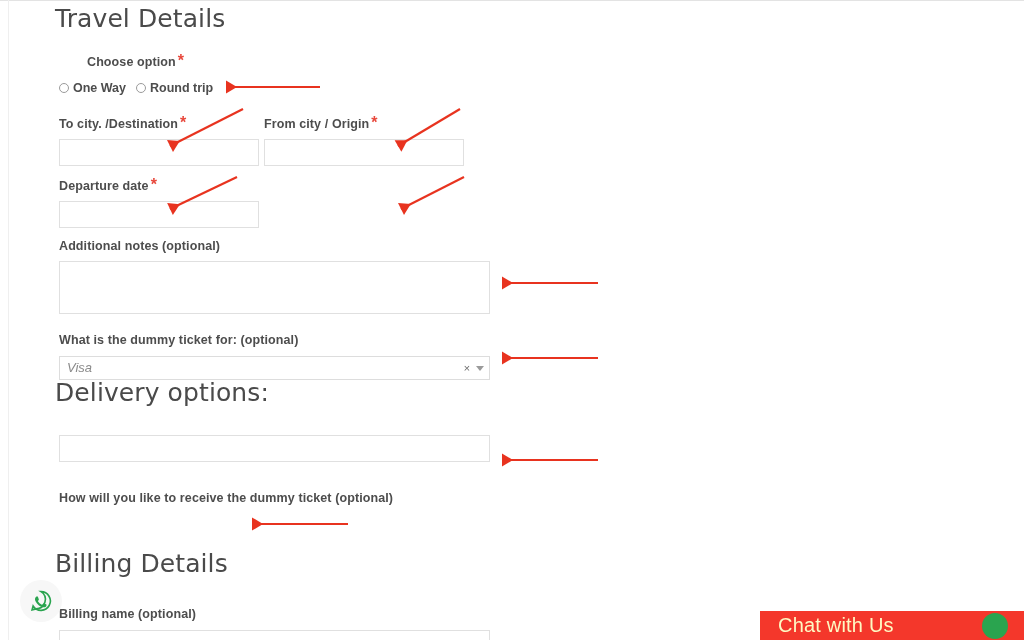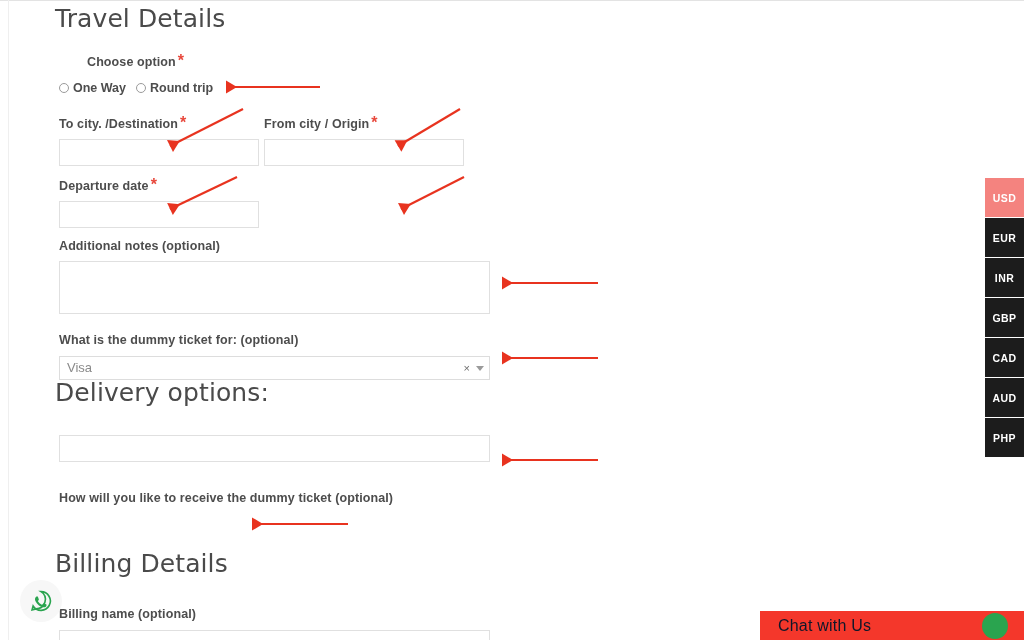--- a/index.html
+++ b/index.html
@@ -91,21 +91,21 @@
     padding: 5px 7px;
     resize: none;
     outline: none;
   }
 
   .select-box {
     position: relative;
     width: 431px; height: 24px;
     border: 1px solid #ddd;
     background: #fff;
-    display: flex; align-items: center;
+    display: flex; align-items: center; font-style: italic;
   }
   .select-value {
     font-size: 13px; color: #8a8a8a;
     padding-left: 7px; line-height: 22px;
   }
   .select-tools {
     position: absolute; right: 5px; top: 0; height: 100%;
     display: flex; align-items: center; gap: 6px;
   }
   .sel-clear { font-size: 11px; color: #6d6d6d; line-height: 1; }
@@ -146,21 +146,21 @@
   }
 
   
   .chat-bar {
     position: absolute; left: 760px; top: 611px;
     width: 264px; height: 29px;
     background: #f4372b;
     display: flex; align-items: center;
   }
   .chat-label {
-    color: #0f172a; font-size: 16px; letter-spacing: 0.2px;
+    color: #fef9c3; font-size: 20px; letter-spacing: 0.2px;
     padding-left: 18px;
   }
   .chat-avatar {
     position: absolute; right: 16px; top: 2px;
     width: 26px; height: 26px; border-radius: 50%;
     background: #2aa44f;
   }
   .chat-corner {
     position: absolute; right: 0; top: 611px;
     width: 22px; height: 29px; background: #f3c5bd;
@@ -271,43 +271,20 @@
 
     <line x1="598" y1="283" x2="502" y2="283" stroke="#e8331f" stroke-width="2.2" marker-end="url(#ah)"></line>
 
     <line x1="598" y1="358" x2="502" y2="358" stroke="#e8331f" stroke-width="2.2" marker-end="url(#ah)"></line>
 
     <line x1="598" y1="460" x2="502" y2="460" stroke="#e8331f" stroke-width="2.2" marker-end="url(#ah)"></line>
 
     <line x1="348" y1="524" x2="252" y2="524" stroke="#e8331f" stroke-width="2.2" marker-end="url(#ah)"></line>
   </svg>
 
-  <div class="currency-rail">
-    <div class="cur-tab active">
-      <span>USD</span>
-    </div>
-    <div class="cur-tab">
-      <span>EUR</span>
-    </div>
-    <div class="cur-tab">
-      <span>INR</span>
-    </div>
-    <div class="cur-tab">
-      <span>GBP</span>
-    </div>
-    <div class="cur-tab">
-      <span>CAD</span>
-    </div>
-    <div class="cur-tab">
-      <span>AUD</span>
-    </div>
-    <div class="cur-tab">
-      <span>PHP</span>
-    </div>
-  </div>
 
   <div class="wa-float">
     <svg width="26" height="26" viewBox="0 0 32 32">
       <path fill="none" stroke="#2aa44f" stroke-width="2" d="M16 4.5 A11.5 11.5 0 1 1 6.3 22.2 L5 27 L10 25.7 A11.5 11.5 0 0 0 16 4.5 Z"></path>
       <path fill="#2aa44f" d="M12.4 11.2c-.3-.7-.6-.7-.9-.7h-.7c-.3 0-.7.1-1 .5-.4.4-1.2 1.2-1.2 2.9s1.3 3.4 1.4 3.6c.2.2 2.4 3.9 6 5.3 3 1.2 3.6 1 4.2.9.7-.1 2.1-.8 2.4-1.7.3-.8.3-1.5.2-1.7-.1-.2-.3-.2-.7-.4-.3-.2-2.1-1-2.4-1.1-.3-.1-.6-.2-.8.2-.2.3-.9 1.1-1.1 1.4-.2.2-.4.3-.8.1-.3-.2-1.5-.6-2.8-1.8-1-.9-1.7-2.1-1.9-2.4-.2-.3 0-.5.2-.7.2-.2.3-.4.5-.6.2-.2.2-.3.3-.6.1-.2 0-.4 0-.6-.1-.2-.8-1.9-1-2.6z"></path>
     </svg>
   </div>
 
   <div class="chat-corner"></div>
   <div class="chat-bar">

